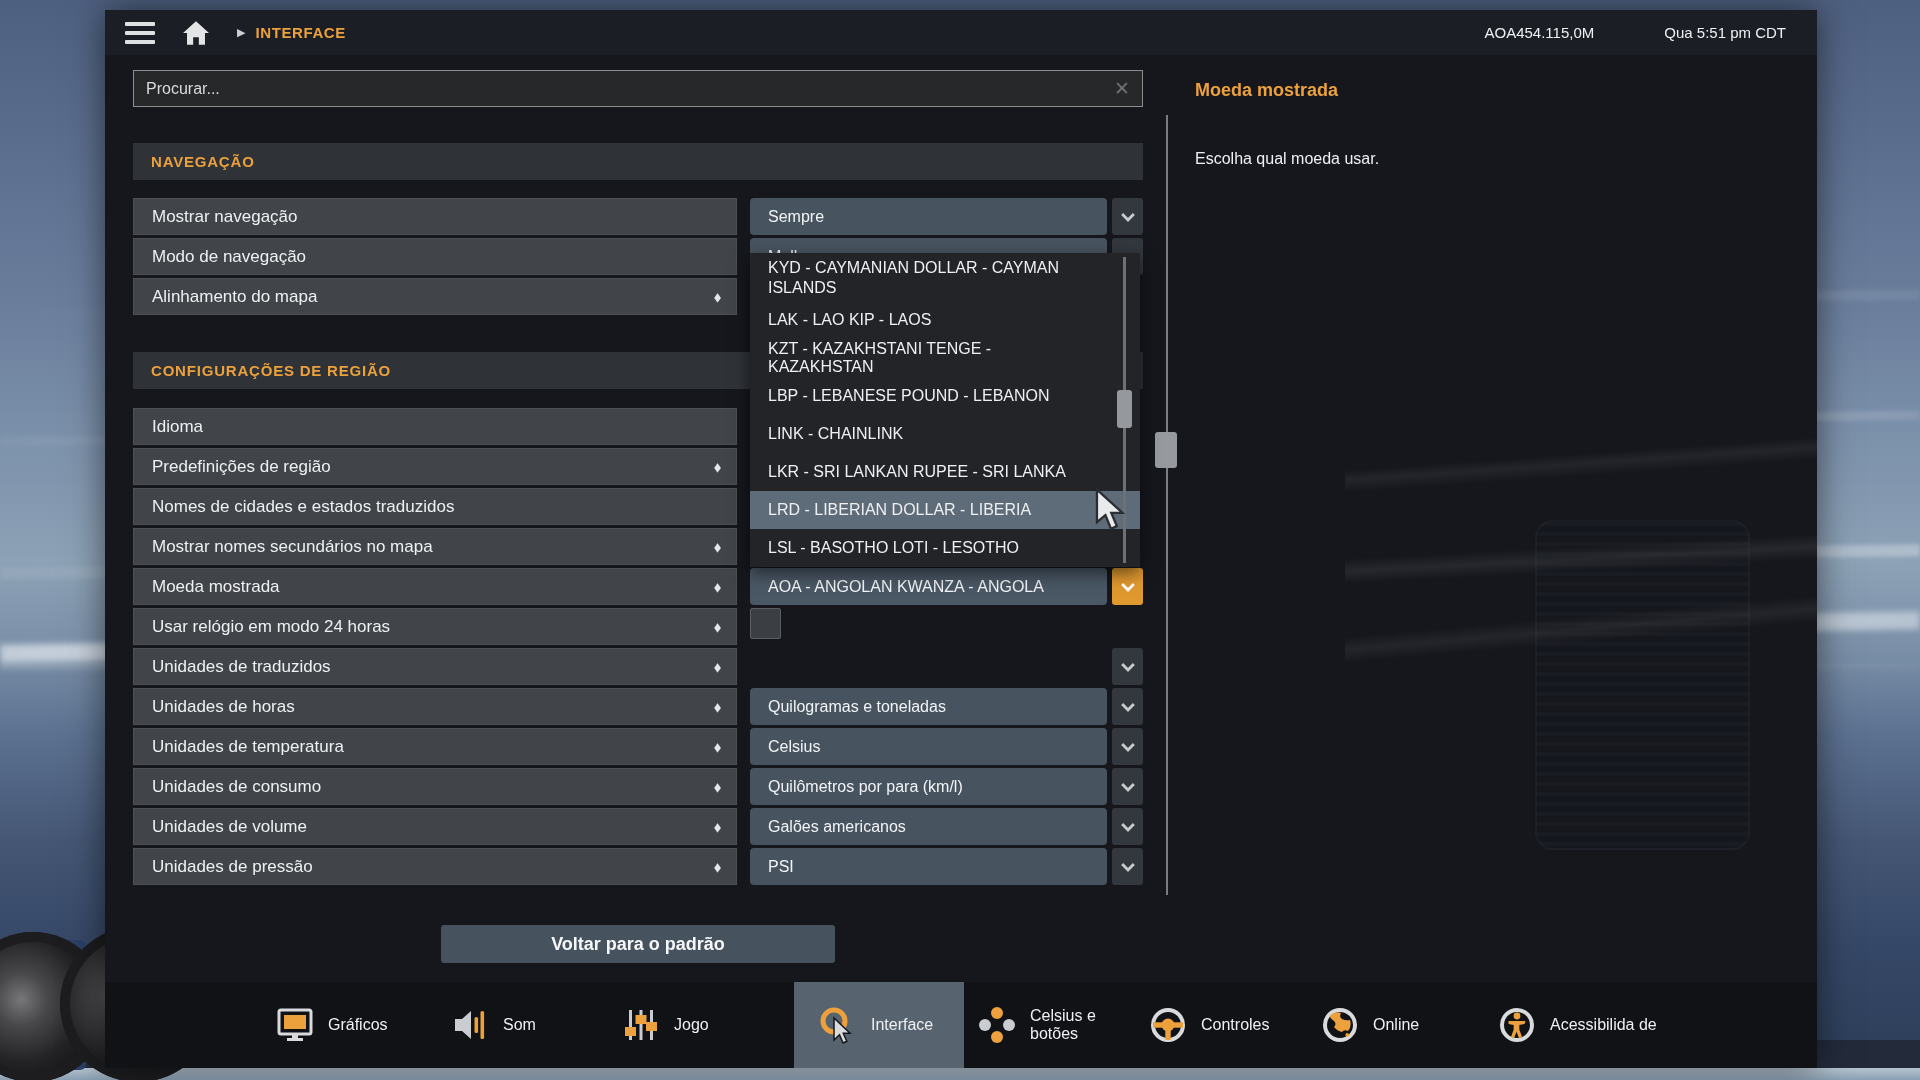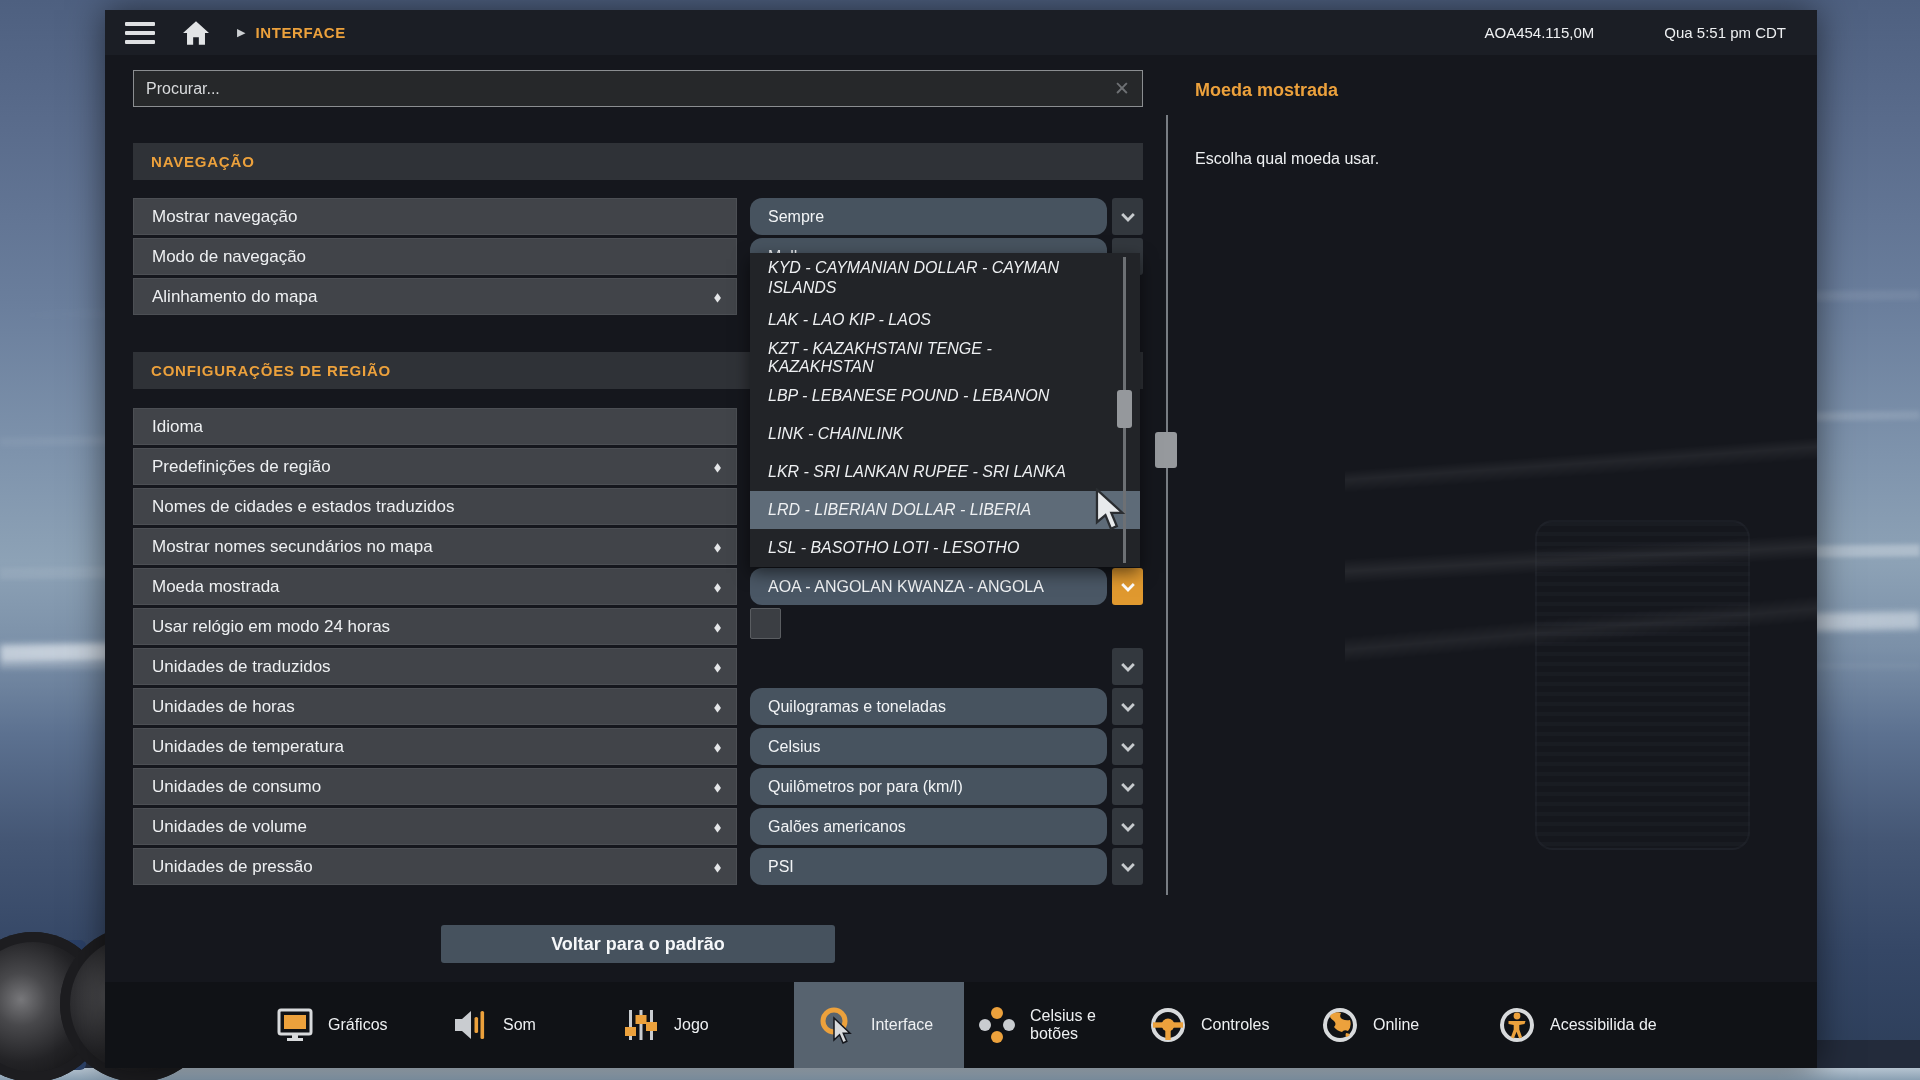--- a/index.html
+++ b/index.html
@@ -57,34 +57,34 @@
   .sb-main-thumb { position:absolute; left:1050px; top:422px; width:22px; height:36px; background:#96999d; border-radius:3px; }
   
   .sec-header { position:absolute; left:28px; width:1010px; height:37px; background:#2f3237;
     color:#eca13c; font-weight:700; font-size:15px; letter-spacing:.8px;
     display:flex; align-items:center; padding-left:18px; }
   .lrow { position:absolute; left:28px; width:604px; height:37px; background:#414449;
     border:1px solid #4c4f54; display:flex; align-items:center; padding:0 14px 0 18px;
     color:#eef0f2; font-size:17px; }
   .diamond { margin-left:auto; color:#e4e6e8; font-size:12px; transform:scaleX(.72); }
   
-  .select { position:absolute; left:645px; width:357px; height:37px; background:#47535f; border-radius:12px;
+  .select { position:absolute; left:645px; width:357px; height:37px; background:#47535f; border-radius:4px;
     display:flex; align-items:center; padding-left:18px; color:#f2f4f6; font-size:16px; cursor:pointer; }
   .select.open { background:#4a5765; }
   .chevbtn { position:absolute; left:1007px; width:31px; height:37px; background:#33383e; border-radius:3px;
     display:flex; align-items:center; justify-content:center; cursor:pointer; }
   .chevbtn svg { width:20px; height:20px; }
   .chevbtn.orange { background:#e0992f; }
   .checkbox { position:absolute; left:645px; top:598px; width:31px; height:31px;
     background:#3b3e43; border:1px solid #5a5d61; border-radius:2px; cursor:pointer; }
   
   .dropdown { position:absolute; left:645px; top:243px; width:390px; height:314px; background:#222428;
     box-shadow:0 6px 16px rgba(0,0,0,.55); z-index:5; }
   .dd-item { display:flex; align-items:center; height:38px; padding:0 60px 0 18px;
-    color:#eef0f2; font-size:16px; cursor:pointer;font-style:italic; }
+    color:#eef0f2; font-size:16px; cursor:pointer; }
   .dd-item.two-line { height:48px; line-height:1.25; padding-top:2px; }
   .dd-item.hl { background:#5e6b78; }
   .dd-track { position:absolute; right:14px; top:4px; width:3px; height:306px; background:#6d7074; }
   .dd-thumb { position:absolute; right:8px; top:137px; width:15px; height:38px; background:#95989c; border-radius:3px; }
   
   .cursor { position:absolute; left:985px; top:478px; z-index:9; pointer-events:none; }
   
   .side-title { position:absolute; left:1090px; top:70px; color:#eca13c; font-size:18px; font-weight:700; }
   .side-desc  { position:absolute; left:1090px; top:112px; color:#eef0f2; font-size:16px;margin-top:28px; }
   

